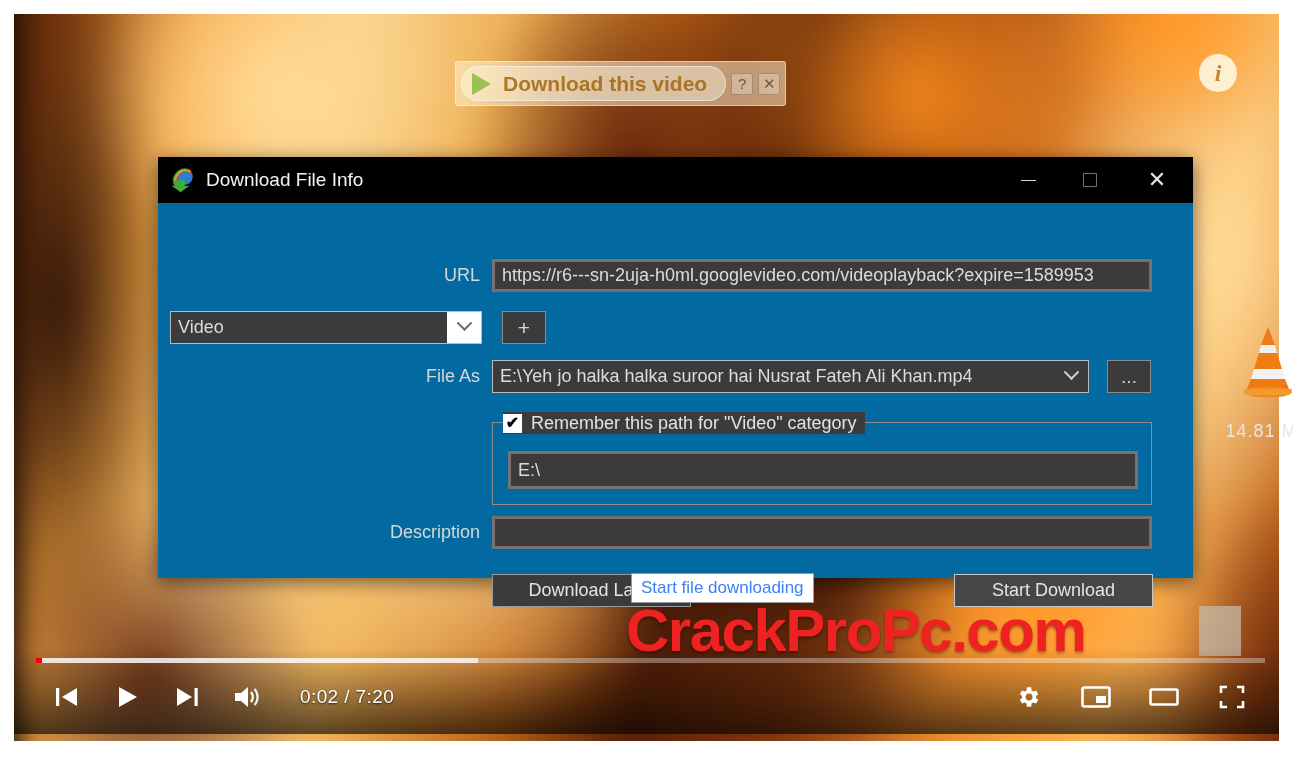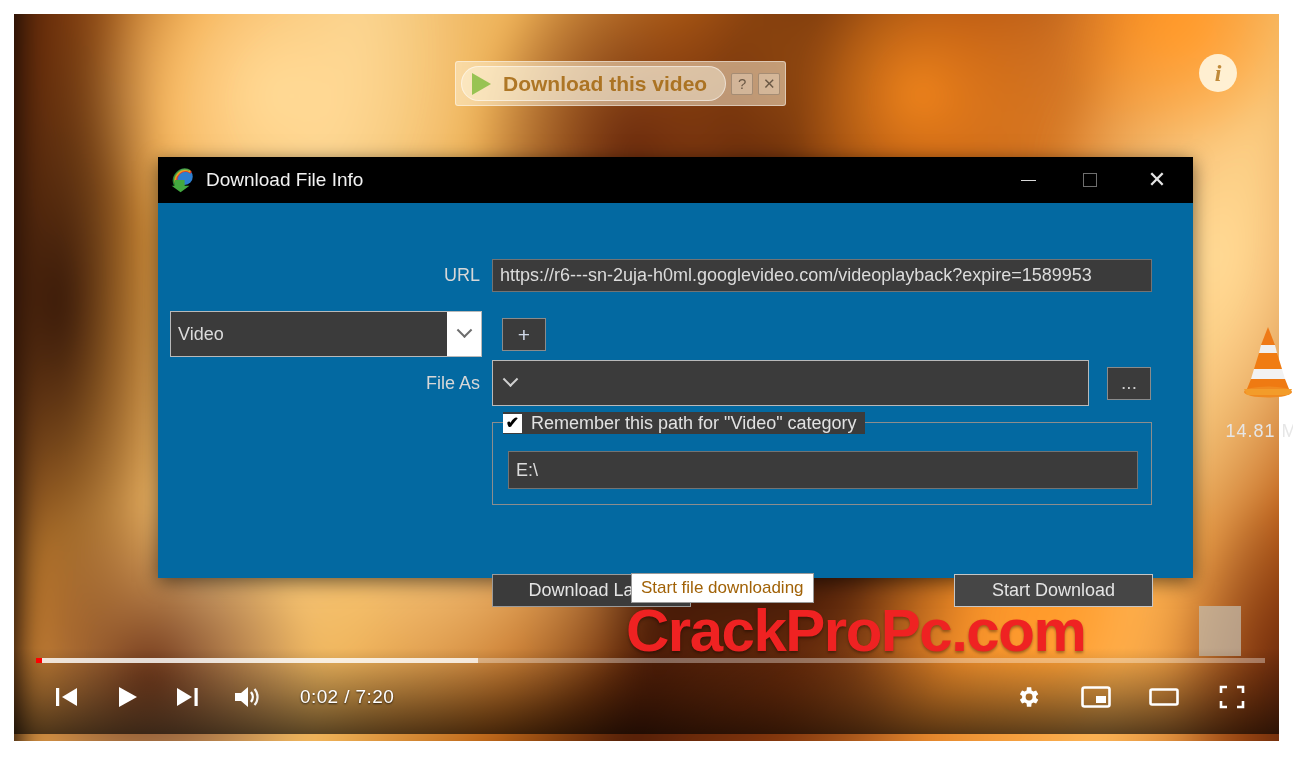--- a/index.html
+++ b/index.html
@@ -257,38 +257,38 @@
   }
   .lbl {
     color: #d7d7d7;
     font-size: 18px;
     text-align: right;
     white-space: nowrap;
   }
 
   .field {
     background: #3b3b3b;
-    border: 1px solid #737373;
+    border: 3px solid #737373;
     color: #dcdcdc;
     font-size: 18px;
     padding: 4px 7px;
     outline: none;
     font-family: "Liberation Sans", sans-serif;
     height: 33px;
     line-height: 24px;
   }
   .field::placeholder { color: #8f8f8f; }
 
   .combo {
     position: relative;
     display: inline-flex;
     align-items: stretch;
     border: 1px solid #b9b9b9;
     background: #3b3b3b;
-    height: 46px;
+    height: 33px;
   }
   .combo .combo-text {
     flex: 1 1 auto;
     background: #3b3b3b;
     border: none;
     color: #dcdcdc;
     font-size: 18px;
     padding: 0 7px;
     outline: none;
     font-family: "Liberation Sans", sans-serif;
@@ -406,21 +406,21 @@
     margin-top: 14px;
     letter-spacing: 1px;
   }
 
   
   #tooltip {
     position: absolute;
     left: 631px; top: 573px;
     background: #ffffff;
     border: 1px solid #9a9a9a;
-    color: #a16207;
+    color: #3b82f6;
     font-size: 17px;
     padding: 4px 9px;
     white-space: nowrap;
   }
 </style>
 </head>
 <body>
 
 <div id="root">
 
@@ -582,39 +582,44 @@
           </div>
         </div>
         <div class="sq-btn" style="margin-left:20px;">
           <span class="plus-v">+</span>
         </div>
       </div>
 
       <div class="row" style="top:157px; left:0; width:1035px;">
         <span class="lbl" style="width:322px;">File As</span>
         <div class="combo" style="width:597px; margin-left:12px;">
+          <input class="combo-text" type="text" value="E:\Yeh jo halka halka suroor hai Nusrat Fateh Ali Khan.mp4" style="">
           <div class="combo-arrow dark">
             <span class="chev light"></span>
           </div>
         </div>
         <div class="sq-btn" style="margin-left:18px;">
           <span>...</span>
         </div>
       </div>
 
       <div id="remember-group">
         <div id="remember-head">
           <div id="remember-check">
             <span class="tick">✔</span>
           </div>
           <span id="remember-label">Remember this path for "Video" category</span>
         </div>
         <input id="remember-path" class="field" type="text" value="E:\" style="">
       </div>
 
+      <div class="row" style="top:313px; left:0; width:1035px;">
+        <span class="lbl" style="width:322px;">Description</span>
+        <input class="field" style="width: 660px; margin-left: 12px;" type="text" value="">
+      </div>
 
       <div id="dlg-buttons">
         <button class="dlg-btn">Download Later</button>
         <button class="dlg-btn focus">Start Download</button>
       </div>
 
       <div id="file-meta">
         <svg width="72" height="80" viewBox="0 0 72 80">
           <polygon points="36,6 30,22 42,22" fill="#e8e8e8"></polygon>
           <polygon points="36,4 29,22 43,22" fill="#ef7a17"></polygon>

